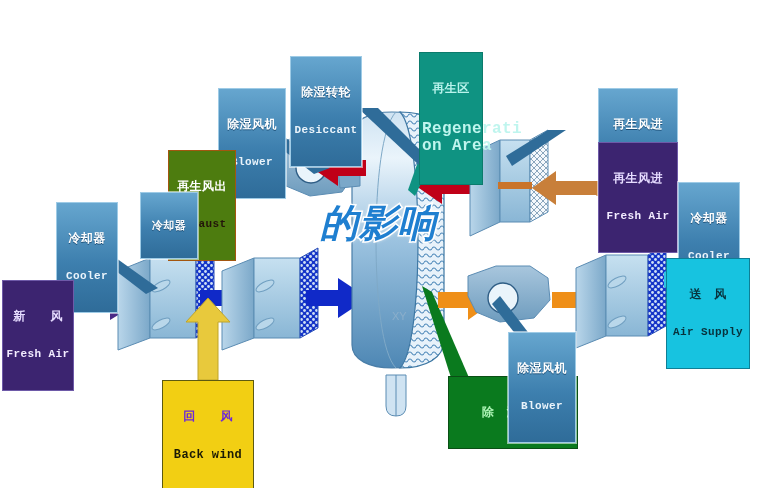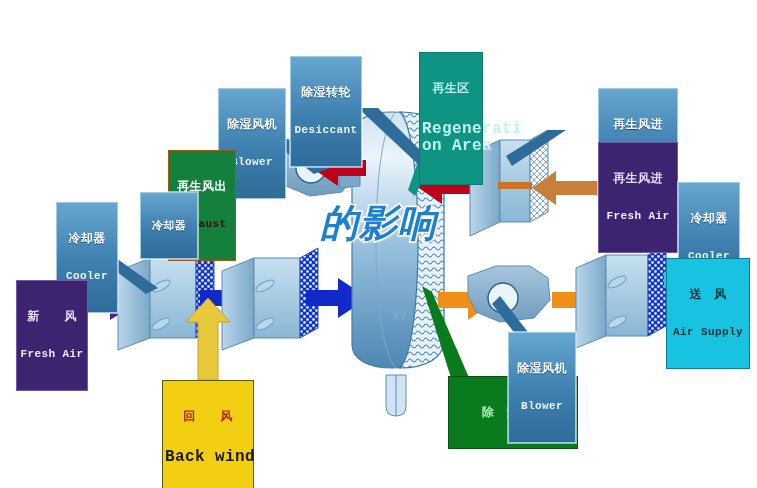--- a/index.html
+++ b/index.html
@@ -14,42 +14,42 @@
   .lbl .en{display:block;font-family:"Liberation Mono",monospace;font-weight:700;}
 
   
   .blue{background:linear-gradient(180deg,#66a6cf 0%,#3d7fae 55%,#2f6c99 100%);
         border:1px solid #9ecbe6;color:#ffffff;
         box-shadow:0 0 0 1px rgba(255,255,255,.55);}
   .blue .cn{color:#ffffff;text-shadow:0 1px 0 #1d5078;}
   .blue .en{color:#eaf4fb;}
 
   
-  .orange{background:#15803d;border:1px solid #a3560f;}
+  .orange{background:#4d7c0f;border:1px solid #a3560f;}
   .orange .cn{color:#ffffff;}
   .orange .en{color:#23150a;}
 
   
   .teal{background:#0f9382;border:1px solid #0b7b6c;}
   .teal .cn{color:#b9f3ec;}
   .teal .en{color:#bff5ee;}
 
   
   .purple{background:#3c2470;border:1px solid #6e5aa8;}
   .purple .cn{color:#e6dcff;}
   .purple .en{color:#f2ecff;}
 
   
   .cyan{background:#17c3e0;border:1px solid #0e7f96;}
   .cyan .cn{color:#08323c;}
   .cyan .en{color:#08323c;}
 
   
   .yellow{background:#f2cf13;border:1px solid #5d5a10;}
-  .yellow .cn{color:#b91c1c;}
+  .yellow .cn{color:#6d28d9;}
   .yellow .en{color:#1a1a05;}
 
   
   .green{background:#0a7a1e;border:1px solid #0a4f15;}
   .green .cn{color:#aef5b6;}
   .green .en{color:#b6f7bd;}
 
   
   #headline{position:absolute;left:0;top:200px;width:757px;text-align:center;
             font-family:"DejaVu Sans","Liberation Sans",sans-serif;
@@ -271,28 +271,28 @@
 
   <div class="lbl blue" style="left:56px;top:202px;width:62px;padding:3px 2px;font-size:12px;">
     <span class="cn">冷却器</span>
     <span class="en" style="font-size:11px;">Cooler</span>
   </div>
 
   <div class="lbl blue" style="left:140px;top:192px;width:58px;padding:3px 2px;font-size:11px;">
     <span class="cn">冷却器</span>
   </div>
 
-  <div class="lbl purple" style="left:16px;top:280px;width:72px;padding:3px 2px;font-size:12px;">
+  <div class="lbl purple" style="left:2px;top:280px;width:72px;padding:3px 2px;font-size:12px;">
     <span class="cn">新　　风</span>
     <span class="en" style="font-size:11px;">Fresh Air</span>
   </div>
 
   <div class="lbl yellow" style="left:162px;top:380px;width:92px;padding:3px 2px;font-size:12px;">
     <span class="cn">回　　风</span>
-    <span class="en" style="font-size:16px;">Back wind</span>
+    <span class="en" style="font-size:12px;">Back wind</span>
   </div>
 
   <div class="lbl green" style="left:448px;top:376px;width:130px;padding:3px 2px;font-size:12px;">
     <span class="cn">除　湿　区</span>
   </div>
 
   <div class="lbl blue" style="left:508px;top:332px;width:68px;padding:3px 2px;font-size:12px;">
     <span class="cn">除湿风机</span>
     <span class="en" style="font-size:11px;">Blower</span>
   </div>

